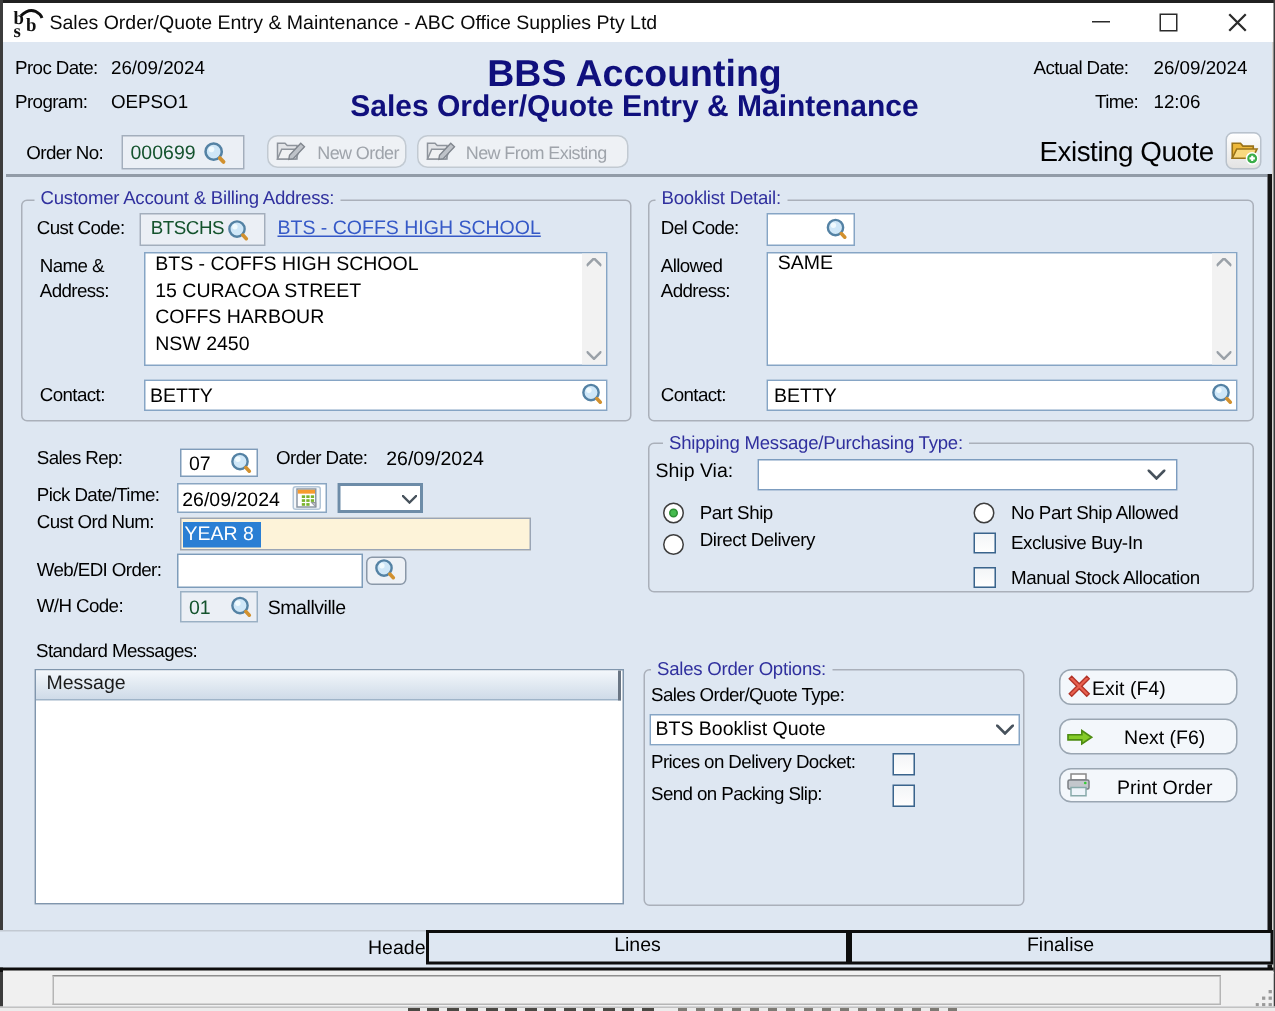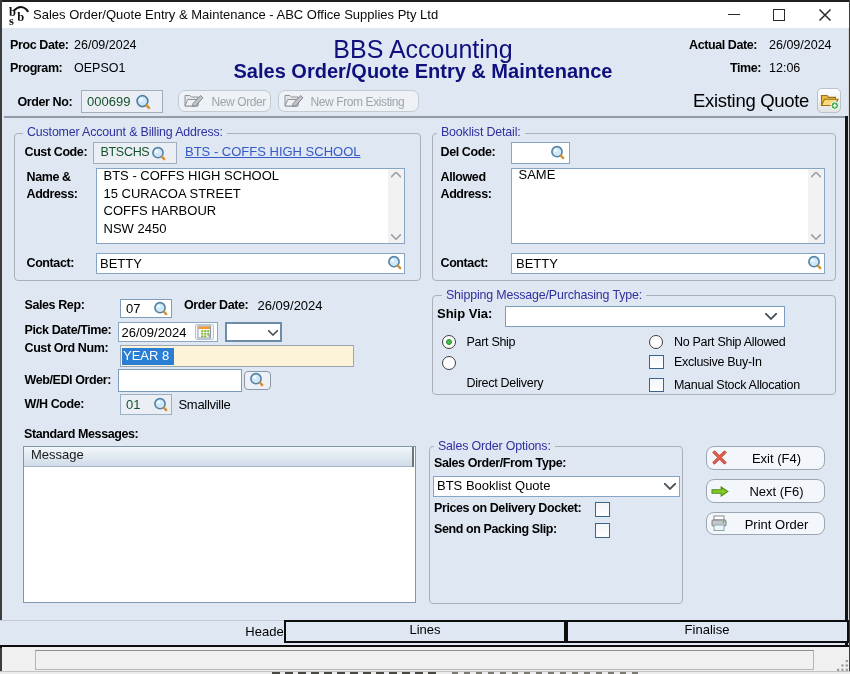--- a/index.html
+++ b/index.html
@@ -1,19 +1,19 @@
 <!DOCTYPE html>
 <html><head>
 <meta charset="utf-8">
 <style>
 *{margin:0;padding:0;box-sizing:border-box}
 html,body{width:850px;height:674px}
 body{position:relative;font-family:"Liberation Sans",sans-serif;background:#dee7f2;overflow:hidden}
 .ab{position:absolute}
-.lbl{position:absolute;font-weight:bold;font-size:12.5px;letter-spacing:-0.4px;color:#000;white-space:nowrap}
+.lbl{position:absolute;font-weight:normal;font-size:12.5px;letter-spacing:-0.4px;color:#000;white-space:nowrap}
 .val{position:absolute;font-size:12.5px;color:#000;white-space:nowrap}
 .grp{position:absolute;border:1px solid #aab0ba;border-radius:4px}
 .gt{position:absolute;font-size:12.4px;letter-spacing:-0.15px;color:#30309e;background:#dee7f2;padding:0 4px;white-space:nowrap}
 .inp{position:absolute;background:#fff;border:1px solid #86a5c5}
 .inpd{position:absolute;background:#ebeff5;border:1px solid #a3aebc}
 .ftext{font-size:13px;color:#000;white-space:nowrap;position:absolute}
 .gray{color:#14532d}
 .cb{position:absolute;background:linear-gradient(#f3f5f7,#fefefe);border:1.5px solid #3a648c}
 .tabtxt{position:absolute;font-size:13px;color:#000;white-space:nowrap}
 .rlbl{position:absolute;font-size:12.5px;letter-spacing:-0.3px;color:#000;white-space:nowrap}
@@ -52,21 +52,21 @@
 
 <div class="lbl" style="left:10px;top:38px">Proc Date:</div>
 <div class="val" style="left:74px;top:37.9px">26/09/2024</div>
 <div class="lbl" style="left:10px;top:61px">Program:</div>
 <div class="val" style="left:74px;top:60.9px">OEPSO1</div>
 <div class="lbl" style="left:689px;top:37.8px">Actual Date:</div>
 <div class="val" style="left:769px;top:37.7px">26/09/2024</div>
 <div class="lbl" style="left:730px;top:60.7px">Time:</div>
 <div class="val" style="left:769px;top:60.6px">12:06</div>
 
-<div class="ab" style="left:0;top:35px;width:846px;text-align:center;font-size:25px;font-weight:normal;color:#10107d">BBS Accounting</div>
+<div class="ab" style="left:0;top:35px;width:846px;text-align:center;font-size:25px;font-weight:bold;color:#10107d">BBS Accounting</div>
 <div class="ab" style="left:0;top:60.2px;width:846px;text-align:center;font-size:20px;font-weight:bold;color:#10107d">Sales Order/Quote Entry &amp; Maintenance</div>
 
 <div class="lbl" style="left:17.5px;top:94.5px">Order No:</div>
 <div class="inpd" style="left:80.5px;top:90px;width:82px;height:23px"></div>
 <div class="ftext gray" style="left:87px;top:94.3px">000699</div>
 <svg class="ab" style="left:135px;top:94px" width="17" height="17" viewBox="0 0 16 16">
     <use href="#mag"></use>
   </svg>
 
 <div class="ab" style="left:177.5px;top:89.5px;width:93px;height:22.5px;background:#eef1f5;border:1px solid #c2cad2;border-radius:7px"></div>
@@ -216,53 +216,53 @@
 <div class="lbl" style="left:437px;top:306.4px;font-size:13px;letter-spacing:0">Ship Via:</div>
 <div class="inp" style="left:505px;top:305.5px;width:279.5px;height:21.5px;border-width:1.5px;border-color:#7c9cbf"></div>
 <svg class="ab" style="left:765px;top:312.5px" width="12" height="7" viewBox="0 0 11 6.5">
     <use href="#chevC"></use>
   </svg>
 
 <div class="ab" style="left:442px;top:334.5px;width:14px;height:14px;border:1.4px solid #3d3d3d;border-radius:50%;background:#fff"></div>
 <div class="ab" style="left:446px;top:338.5px;width:6.2px;height:6.2px;border-radius:50%;background:#45bb4e;border:0.8px solid #2e8f35"></div>
 <div class="rlbl" style="left:466.5px;top:334.7px">Part Ship</div>
 <div class="ab" style="left:442px;top:355.5px;width:14px;height:14px;border:1.4px solid #3d3d3d;border-radius:50%;background:#fff"></div>
-<div class="rlbl" style="left:466.5px;top:376px">Direct Delivery</div>
+<div class="rlbl" style="left:466.5px;top:353px">Direct Delivery</div>
 
 <div class="ab" style="left:649px;top:335px;width:14px;height:14px;border:1.4px solid #3d3d3d;border-radius:50%;background:#fff"></div>
 <div class="rlbl" style="left:674px;top:334.7px">No Part Ship Allowed</div>
 <div class="cb" style="left:649px;top:354.5px;width:14.5px;height:14.5px"></div>
 <div class="rlbl" style="left:674px;top:354.8px">Exclusive Buy-In</div>
 <div class="cb" style="left:649px;top:377.5px;width:14.5px;height:14.5px"></div>
 <div class="rlbl" style="left:674px;top:377.6px">Manual Stock Allocation</div>
 
 <div class="lbl" style="left:24px;top:426.5px">Standard Messages:</div>
 <div class="ab" style="left:23px;top:446px;width:392.5px;height:157px;background:#fff;border:1px solid #8096ad"></div>
 <div class="ab" style="left:24px;top:447px;width:389.5px;height:19.5px;background:linear-gradient(#f3f7fb,#cfdbe8);border-bottom:1px solid #9fb4c8"></div>
 <div class="ab" style="left:411.5px;top:447px;width:2px;height:19.5px;background:#6a7684"></div>
 <div class="ab" style="left:31px;top:447.2px;font-size:13px;color:#1a1a1a">Message</div>
 
 <div class="grp" style="left:428.5px;top:446px;width:254.5px;height:158px"></div>
 <div class="gt" style="left:434px;top:438.5px">Sales Order Options:</div>
-<div class="lbl" style="left:434px;top:456.4px">Sales Order/From Type:</div>
+<div class="lbl" style="left:434px;top:456.4px">Sales Order/Quote Type:</div>
 <div class="inp" style="left:432.5px;top:475.5px;width:247.5px;height:21.5px"></div>
 <div class="ftext" style="left:437px;top:477.8px">BTS Booklist Quote</div>
 <svg class="ab" style="left:664px;top:482.5px" width="12" height="7" viewBox="0 0 11 6.5">
     <use href="#chevC"></use>
   </svg>
 <div class="lbl" style="left:434px;top:501.2px">Prices on Delivery Docket:</div>
 <div class="cb" style="left:594.5px;top:501.5px;width:15px;height:15px"></div>
 <div class="lbl" style="left:434px;top:522.3px">Send on Packing Slip:</div>
 <div class="cb" style="left:594.5px;top:522.5px;width:15px;height:15px"></div>
 
 <div class="ab" style="left:706px;top:445.5px;width:119px;height:24px;background:#f3f7fb;border:1px solid #9aa6b2;border-radius:8px"></div>
 <svg class="ab" style="left:711.5px;top:450px" width="15" height="15" viewBox="0 0 15 15">
   <path d="M2.5 0.8 L7.5 5.8 L12.5 0.8 L14.2 2.5 L9.2 7.5 L14.2 12.5 L12.5 14.2 L7.5 9.2 L2.5 14.2 L0.8 12.5 L5.8 7.5 L0.8 2.5 Z" fill="#e8604f" stroke="#b23327" stroke-width=".9"></path>
 </svg>
-<div class="ab" style="left:728px;top:450.5px;width:97px;text-align:center;font-size:13px">Exit (F4)</div>
+<div class="ab" style="left:728px;top:450.5px;width:97px;text-align:left;font-size:13px">Exit (F4)</div>
 
 <div class="ab" style="left:706px;top:479px;width:119px;height:23.5px;background:#f3f7fb;border:1px solid #9aa6b2;border-radius:8px"></div>
 <svg class="ab" style="left:710.5px;top:486px" width="18" height="11" viewBox="0 0 18 11">
   <path d="M1 3.8 L10.2 3.8 L10.2 1 L16.8 5.5 L10.2 10 L10.2 7.2 L1 7.2 Z" fill="#85cc28" stroke="#4e8c12" stroke-width="1.1"></path>
 </svg>
 <div class="ab" style="left:728px;top:484px;width:97px;text-align:center;font-size:13px">Next (F6)</div>
 
 <div class="ab" style="left:706px;top:511.5px;width:119px;height:23.5px;background:#f3f7fb;border:1px solid #9aa6b2;border-radius:8px"></div>
 <svg class="ab" style="left:711px;top:515px" width="16" height="17" viewBox="0 0 16 17">
   <rect x="3" y="1" width="10" height="4" fill="#fff" stroke="#888"></rect>

